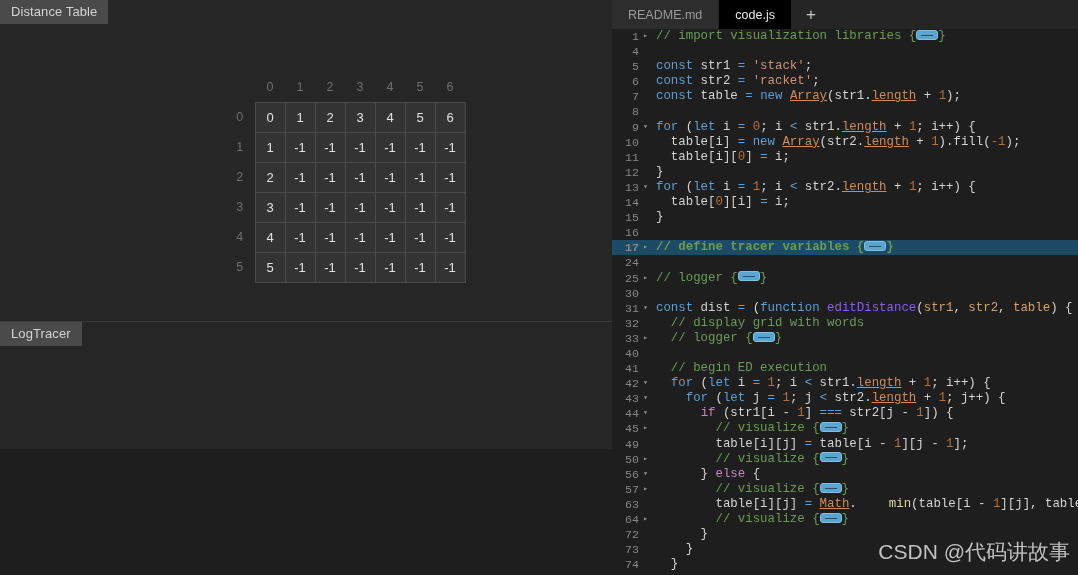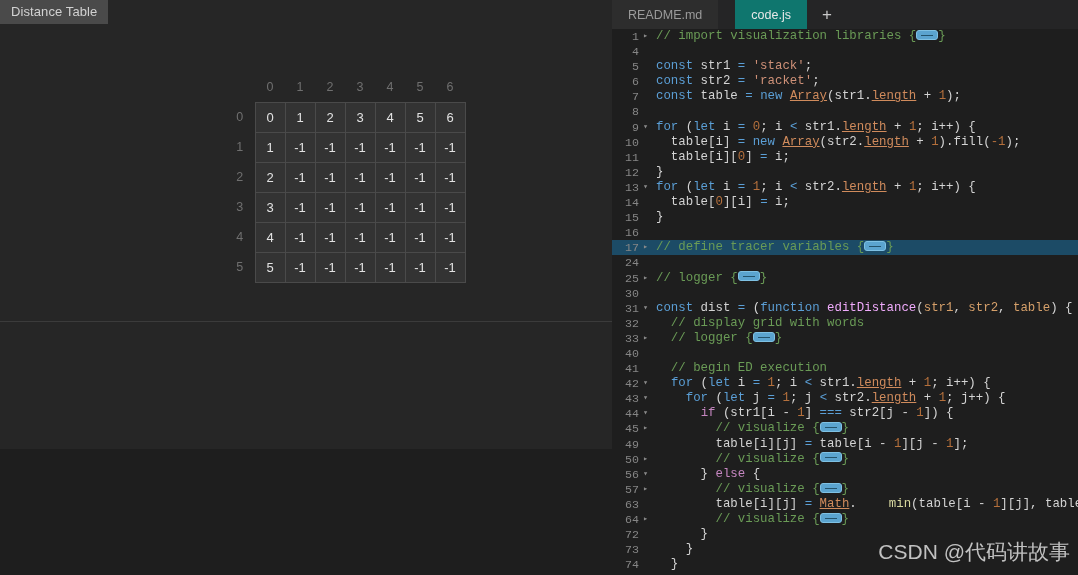--- a/index.html
+++ b/index.html
@@ -77,41 +77,41 @@
   }
   .etab {
     display:flex; align-items:center;
     padding:0 16px;
     font-size:12.5px;
     color:#9b9b9b;
     background:#2d2d2d;
     white-space:nowrap;
     border-right:1px solid #252526;
   }
-  .etab.active { background:#0f766e; color:#e8e8e8;margin-left:16px; }
+  .etab.active { background:#000000; color:#e8e8e8; }
   .etab.addtab { background:#252526; color:#c9c9c9; font-size:17px; padding:0 14px; border:none;}
   #tabbar .spacer { flex:1; background:#252526; }
 
   #editor {
     flex:1;
     position:relative;
     background:#1e1e1e;
     overflow:hidden;
     font-family:"Liberation Mono","DejaVu Sans Mono",monospace;
     font-size:12.4px;
     line-height:15.1px;
   }
   .crow {
     display:flex;
     height:15.1px;
     align-items:center;
     position:relative;
     white-space:pre;
   }
-  .crow.sel { background:#1c4b66; }
+  .crow.sel { background:#1c4b66;font-weight:bold; }
   .gutter {
     width:28px;
     min-width:28px;
     text-align:right;
     color:#868686;
     font-size:11.6px;
     padding-right:1px;
     flex:0 0 28px;
     user-select:none;
   }
@@ -122,21 +122,21 @@
     user-select:none;
   }
   .ctext { padding-left:5px; color:#d4d4d4; white-space:pre; }
 
   
   .c-com { color:#6a9b56; }
   .c-kw  { color:#5b9fd6; }
   .c-key { color:#c586c0; }
   .c-str { color:#cf9178; }
   .c-num { color:#b5703c; }
-  .c-fn  { color:#f0abfc; }
+  .c-fn  { color:#8b5cf6; }
   .c-typ { color:#d08b5c;text-decoration:underline; }
   .c-par { color:#d6a06a; }
   .c-op  { color:#5b9fd6; }
   .c-pl  { color:#d4d4d4; }
   .c-prop{ color:#d9d9a0;padding-left:32px; }
 
   .foldbadge {
     display:inline-block;
     background:#5ba4cf;
     border:1px solid #7fc1e3;
@@ -249,20 +249,23 @@
                 <td class="cell">-1</td>
                 <td class="cell">-1</td>
                 <td class="cell">-1</td>
                 <td class="cell">-1</td>
               </tr>
             </tbody>
         </table>
       </div>
     </div>
 
+    <div id="panel-log" class="viz-panel">
+      <div class="panel-tab">LogTracer</div>
+    </div>
 
   </div>
 
   <div id="right">
 
     <div id="tabbar">
       <div id="tabs-host" style="display:flex;">
           <div class="etab">README.md</div>
           <div class="etab active">code.js</div>
         </div>

